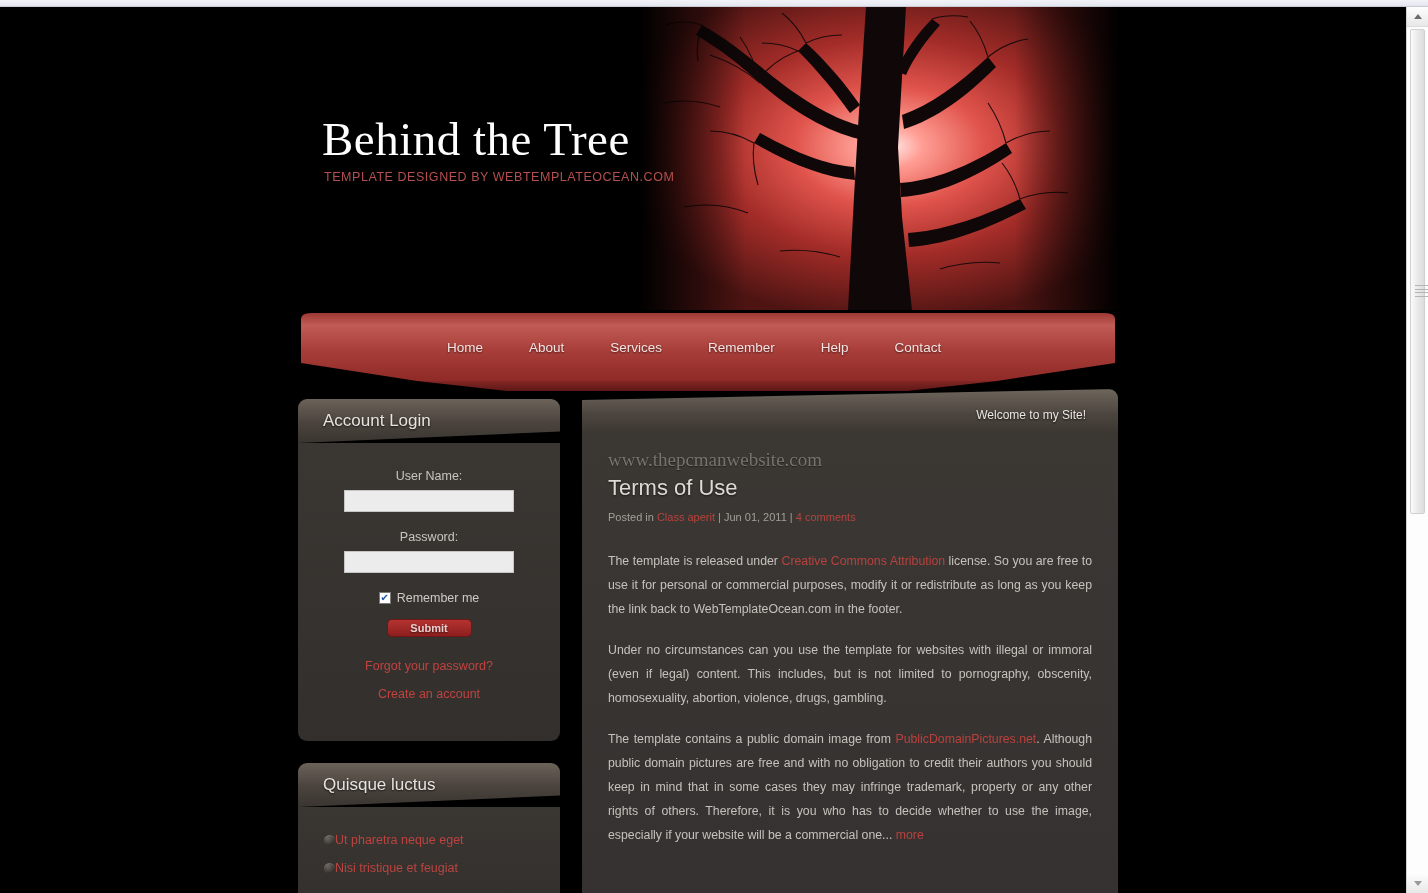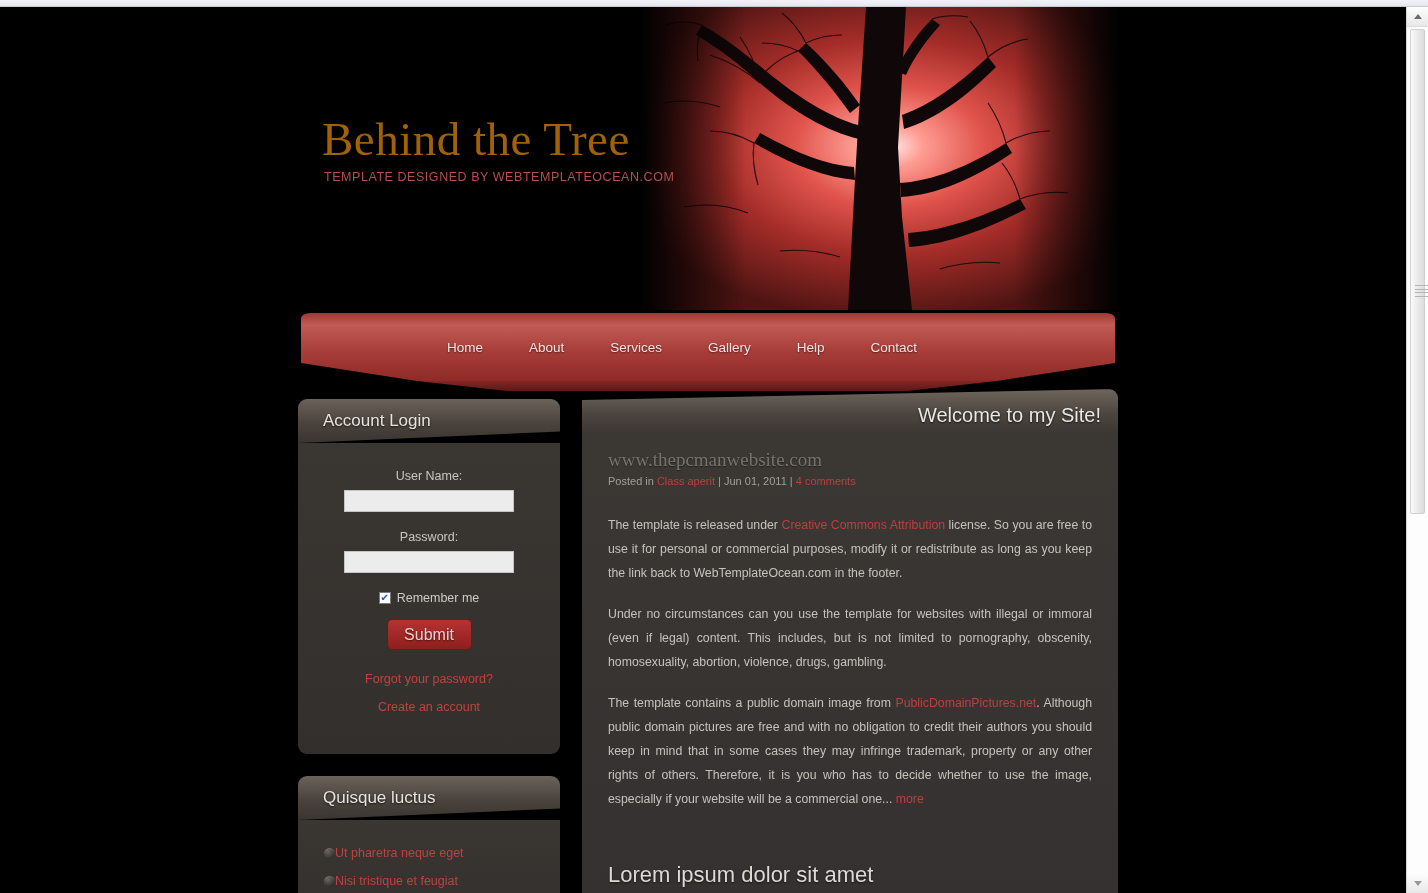--- a/index.html
+++ b/index.html
@@ -59,21 +59,21 @@
   #hero {
     position:absolute; top:0; left:0; width:1406px; height:303px;
     background:#000; overflow:hidden;
   }
   #hero-img {
     position:absolute; top:0; left:640px; width:480px; height:303px;
   }
   #site-title {
     position:absolute; left:322px; top:105px;
     font-family:"Liberation Serif", serif;
-    font-size:47px; color:#a16207; letter-spacing:0.5px;
+    font-size:47px; color:#ffffff; letter-spacing:0.5px;
     text-shadow:0 1px 3px rgba(0,0,0,.9);
   }
   #site-tagline {
     position:absolute; left:324px; top:163px;
     font-size:12.5px; color:#b4504f; letter-spacing:.55px;
   }
 
   
   #navwrap { position:absolute; top:306px; left:297px; width:822px; height:78px; }
   #nav-shape { position:absolute; top:0; left:0; }
@@ -120,25 +120,25 @@
     display:flex; align-items:center; justify-content:center;
     gap:6px; margin:4px 0 14px;
   }
   .cbx {
     width:12px; height:12px; background:#fff; border:1px solid #7a7a7a;
     display:flex; align-items:center; justify-content:center;
     font-size:10px; color:#1b57b5; line-height:1;
   }
   .remember-row label { font-size:12.5px; color:#cfcac5; }
   #submit-btn {
-    display:block; margin:0 auto 22px; width:85px; height:31px;
+    display:block; margin:0 auto 22px; width:85px; height:18px;
     background:linear-gradient(#b53331,#8d1f1e);
     border:1px solid #6f1716; border-radius:5px;
-    color:#eccfcd; font-size:16px; font-family:"Liberation Sans", sans-serif;
-    text-shadow:0 1px 2px rgba(0,0,0,.6); cursor:pointer;
+    color:#eccfcd; font-size:11px; font-family:"Liberation Sans", sans-serif;
+    text-shadow:0 1px 2px rgba(0,0,0,.6); cursor:pointer;font-weight:bold;
   }
   .side-link {
     display:block; text-align:center; color:#c0433f;
     font-size:12.5px; text-decoration:none; margin-bottom:14px;
   }
 
   
   .bullet-list { list-style:none; }
   .bullet-list li {
     display:flex; align-items:center; 
@@ -153,22 +153,22 @@
 
   
   #content-head {
     position:relative; height:46px;
     background:linear-gradient(#6e665c,#4c453f 55%,#3b3632);
     border-radius:9px 9px 0 0;
     clip-path:polygon(0 24%,100% 0,100% 100%,0 100%);
     display:flex; align-items:center; justify-content:flex-end;
   }
   #content-head span {
-    padding-right:17px; padding-top:6px;
-    font-size:20px; color:#ebe7e3; text-shadow:0 1px 2px rgba(0,0,0,.75);
+    padding-right:32px; padding-top:6px;
+    font-size:12px; color:#ebe7e3; text-shadow:0 1px 2px rgba(0,0,0,.75);
   }
   #content-body {
     background:linear-gradient(#3b3733,#343030);
     border-radius:0 0 9px 9px; padding:14px 26px 30px;
     min-height:460px;
   }
   #watermark {
     font-family:"Liberation Serif", serif; font-size:19px;
     color:#8d8681; opacity:.75; margin-bottom:4px;
     text-shadow:0 1px 1px rgba(0,0,0,.6);
@@ -276,21 +276,21 @@
           <stop offset="100%" stop-color="#6e1c1a"></stop>
         </linearGradient>
       </defs>
       <path d="M4 6 Q4 0 14 0 L808 0 Q818 0 818 6 L818 50 L700 68 L120 68 L4 50 Z" fill="url(#navg)"></path>
       <path d="M120 68 L700 68 L610 78 L210 78 Z" fill="url(#navg2)" opacity=".85"></path>
     </svg>
     <div id="nav-links">
       <a>Home</a>
       <a>About</a>
       <a>Services</a>
-      <a>Gallery</a>
+      <a>Remember</a>
       <a>Help</a>
       <a>Contact</a>
     </div>
   </div>
 
   <div id="sidebar">
 
     <div class="widget">
       <div class="widget-head">
         <span>Account Login</span>
@@ -334,20 +334,21 @@
   </div>
 
   <div id="content">
     <div id="content-head">
       <span>Welcome to my Site!</span>
     </div>
     <div id="content-body">
       <div id="watermark">www.thepcmanwebsite.com</div>
 
       <article>
+        <h2 class="post-title">Terms of Use</h2>
         <div class="post-meta">
           <span>Posted in </span><a>Class aperit</a><span> | </span><span>Jun 01, 2011</span><span> | </span><a>4 comments</a>
         </div>
 
         <p class="post-p">
           <span>The template is released under </span><a>Creative Commons Attribution</a><span> license. So you are free to use it for personal or commercial purposes, modify it or redistribute as long as you keep the link back to WebTemplateOcean.com in the footer.</span>
         </p>
 
         <p class="post-p">
           <span>Under no circumstances can you use the template for websites with illegal or immoral (even if legal) content. This includes, but is not limited to pornography, obscenity, homosexuality, abortion, violence, drugs, gambling.</span>

